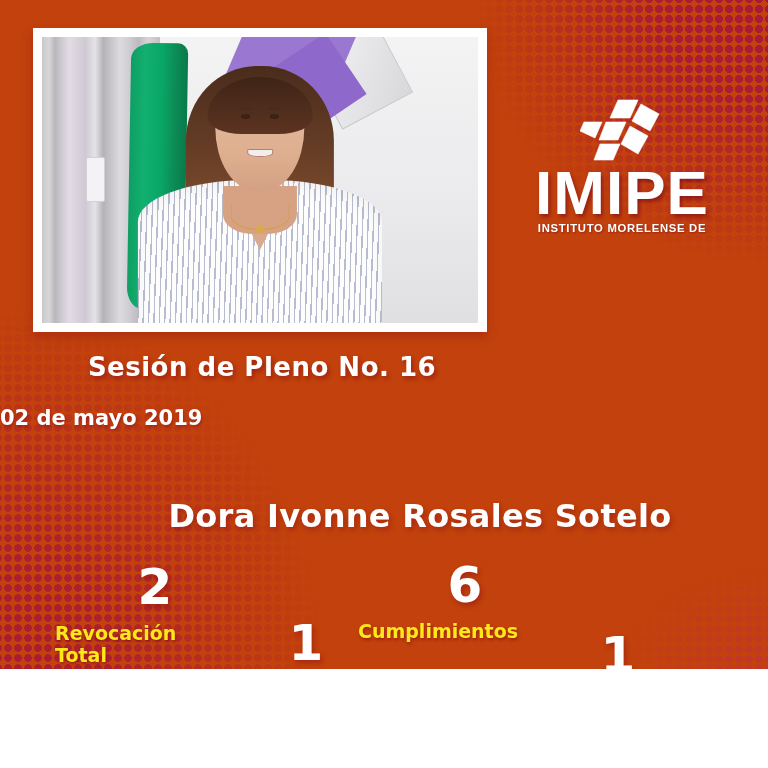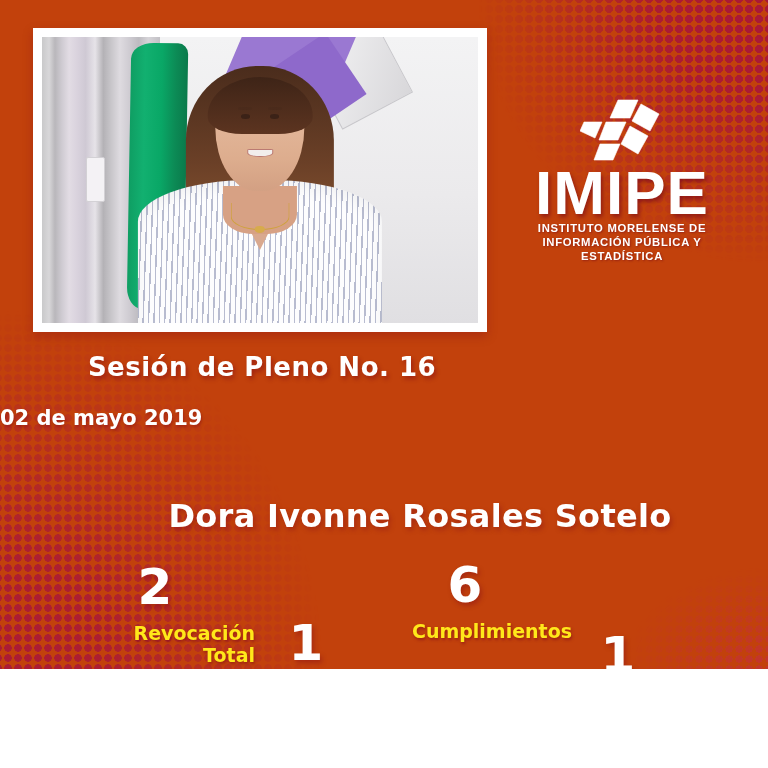--- a/index.html
+++ b/index.html
@@ -286,21 +286,21 @@
     line-height: 1;
     text-align: center;
     text-shadow: 2px 3px 5px rgba(120,0,25,0.38);
   }
   .stat .lbl {
     font-family: "DejaVu Sans", sans-serif;
     font-weight: bold;
     color: #ffe81a;
     font-size: 19px;
     line-height: 1.18;
-    text-align: right;
+    text-align: left;
     text-shadow: 1px 2px 3px rgba(120,0,25,0.5);
     white-space: pre-line;
   }
 
   .stat-revocacion { left: 55px;  top: 562px; width: 200px; }
   .stat-revocacion .num { margin-bottom: 10px; }
 
   .stat-afirmativa { left: 236px; top: 618px; width: 140px; }
   .stat-afirmativa .num { margin-bottom: 10px; }
 
@@ -352,21 +352,20 @@
         <polygon points="38,2 58,2 50,20 30,20"></polygon>
         <polygon points="61,6 79,16 70,33 52,23"></polygon>
         <polygon points="4,24 22,24 15,40 0,33"></polygon>
         <polygon points="26,24 46,24 38,42 19,42"></polygon>
         <polygon points="50,28 68,38 58,56 41,46"></polygon>
         <polygon points="20,46 40,46 33,62 14,62"></polygon>
       </g>
     </svg>
     <div class="logo-word">IMIPE</div>
     <div class="logo-sub1">INSTITUTO MORELENSE DE</div>
-    <div class="logo-sub2">INFORMACIÓN PÚBLICA Y ESTADÍSTICA</div>
   </div>
 
   <div class="session-title">Sesión de Pleno No. 16</div>
   <div class="session-date">02 de mayo 2019</div>
   <div class="person-name">Dora Ivonne Rosales Sotelo</div>
 
   <div class="stat stat-revocacion">
     <div class="num">2</div>
     <div class="lbl">Revocación
 Total</div>

